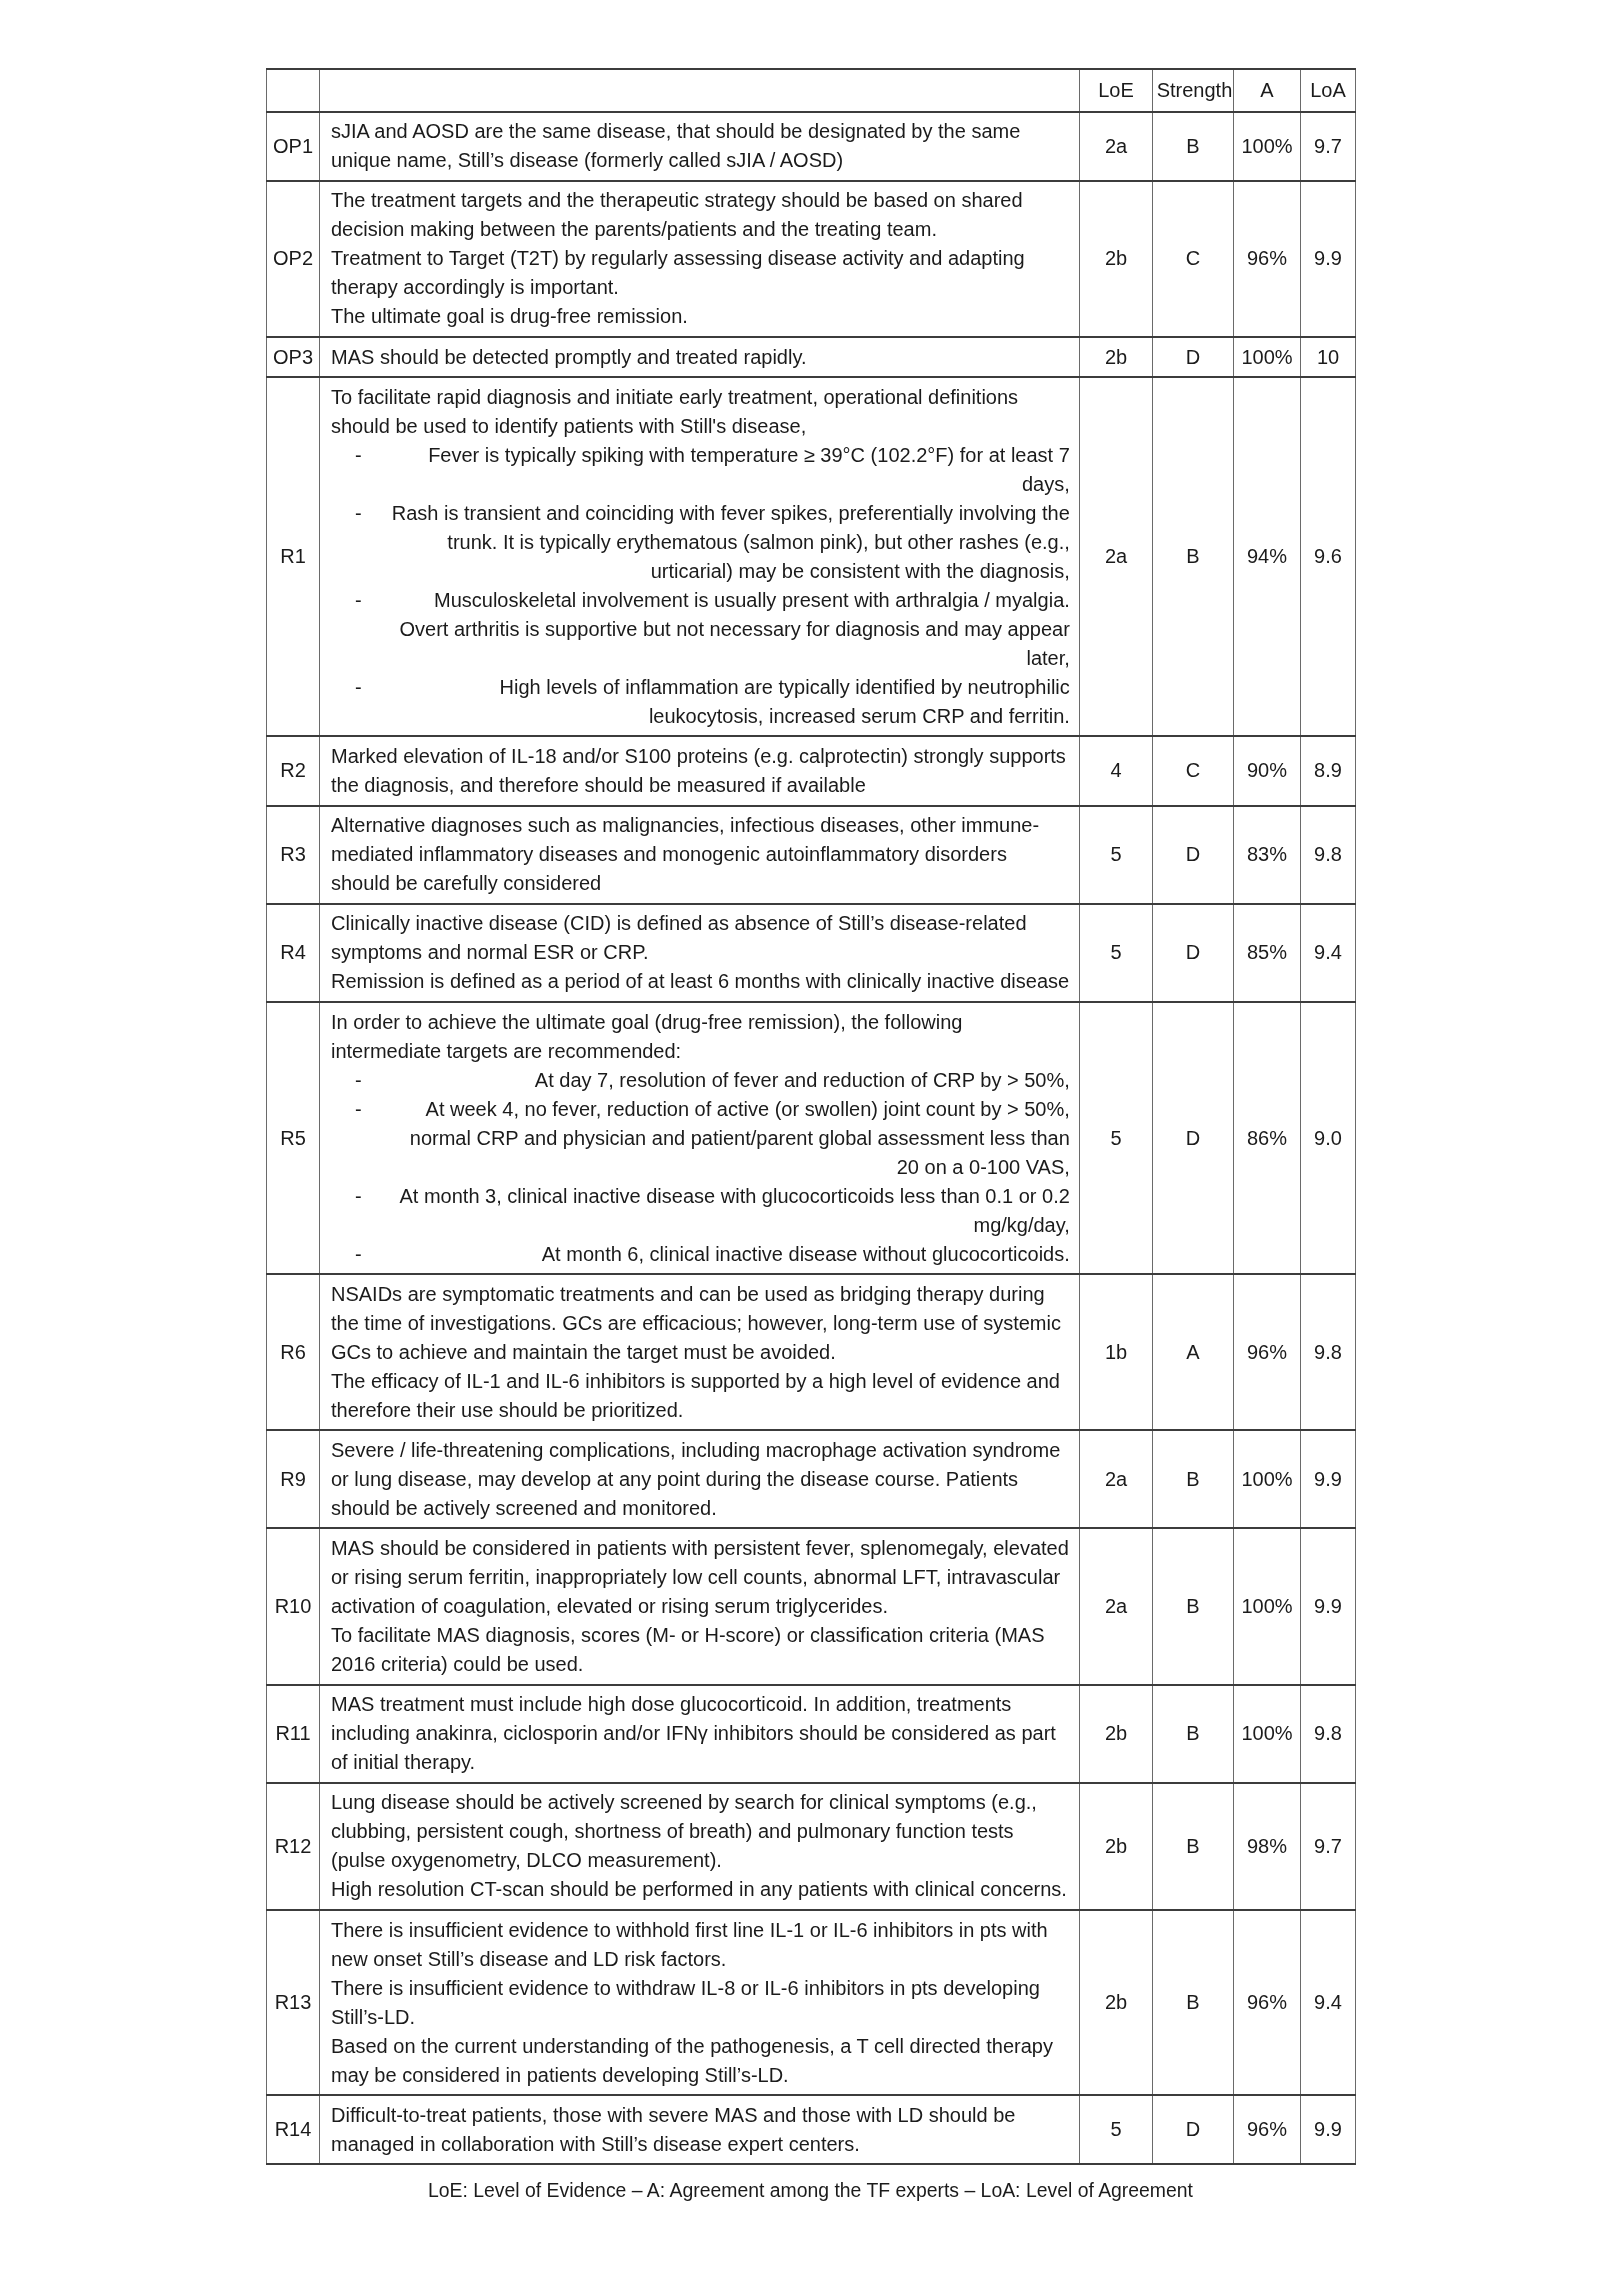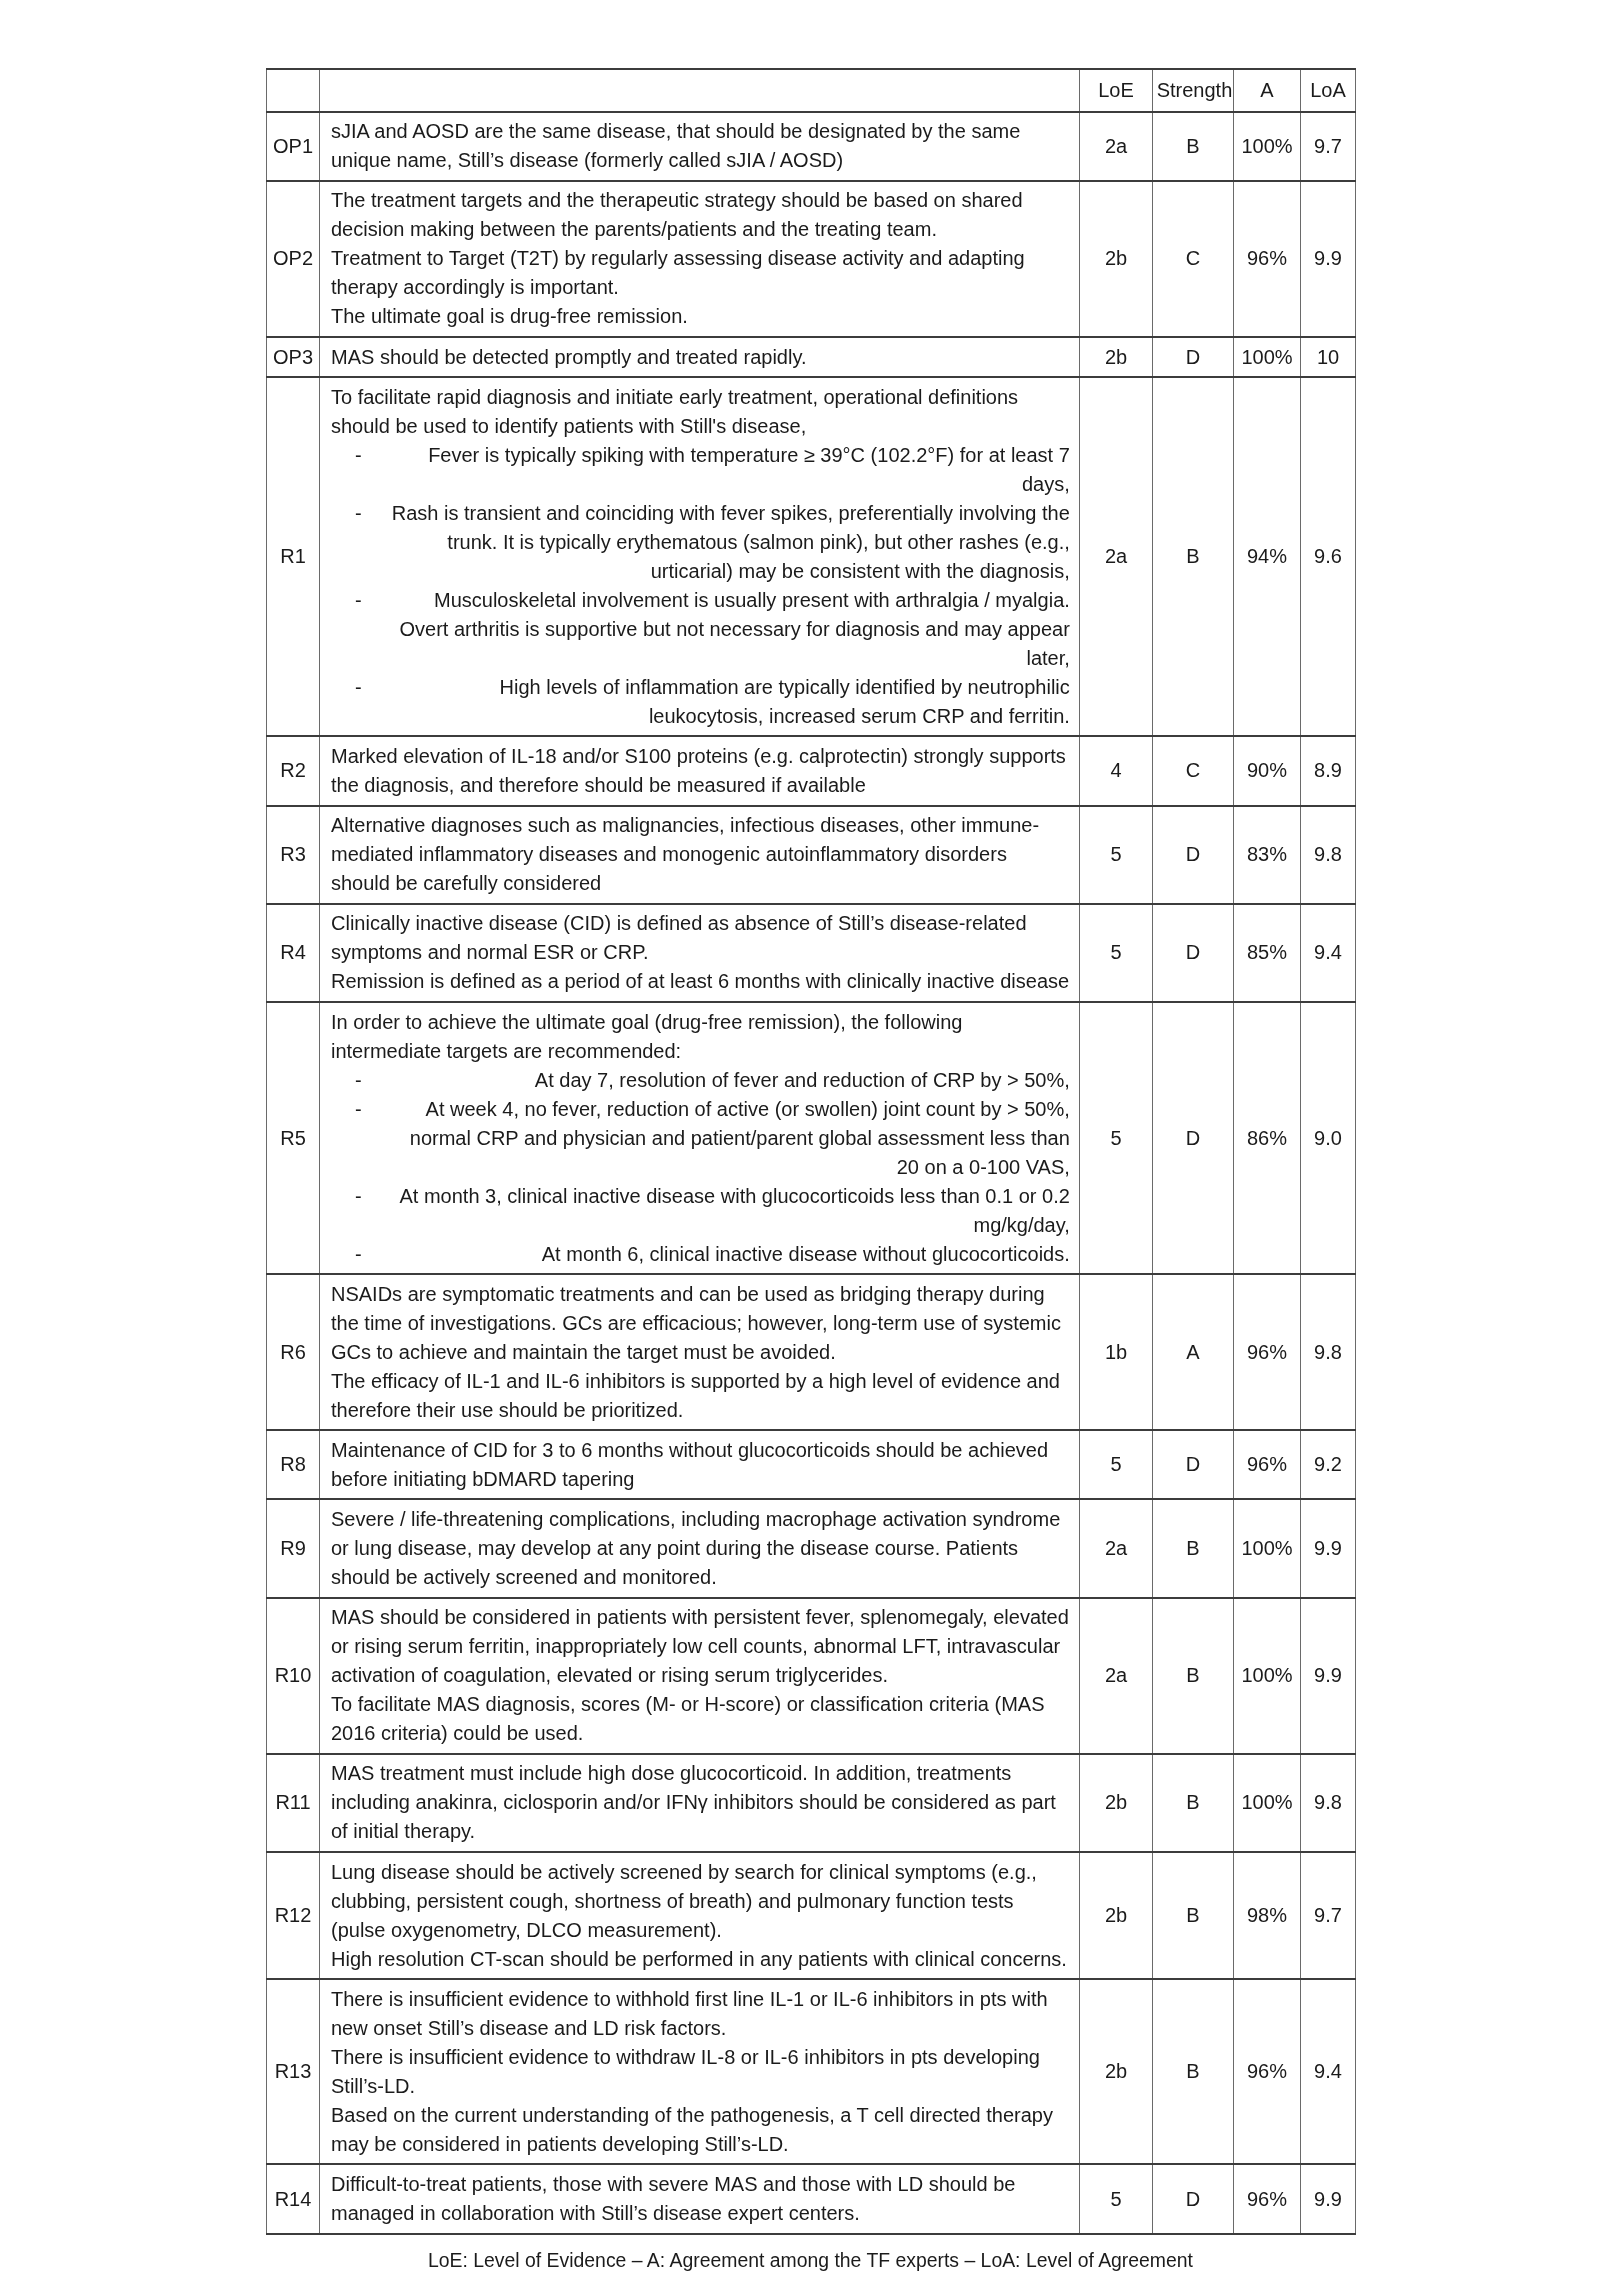--- a/index.html
+++ b/index.html
@@ -202,30 +202,20 @@
             <td class="cell-text">
               <p>NSAIDs are symptomatic treatments and can be used as bridging therapy during the time of investigations. GCs are efficacious; however, long-term use of systemic GCs to achieve and maintain the target must be avoided.</p>
               <p>The efficacy of IL-1 and IL-6 inhibitors is supported by a high level of evidence and therefore their use should be prioritized.</p>
             </td>
             <td class="cell-stat">1b</td>
             <td class="cell-stat">A</td>
             <td class="cell-stat">96%</td>
             <td class="cell-stat">9.8</td>
           </tr>
           <tr>
-            <td class="cell-id">R8</td>
-            <td class="cell-text">
-              <p>Maintenance of CID for 3 to 6 months without glucocorticoids should be achieved before initiating bDMARD tapering</p>
-            </td>
-            <td class="cell-stat">5</td>
-            <td class="cell-stat">D</td>
-            <td class="cell-stat">96%</td>
-            <td class="cell-stat">9.2</td>
-          </tr>
-          <tr>
             <td class="cell-id">R9</td>
             <td class="cell-text">
               <p>Severe / life-threatening complications, including macrophage activation syndrome or lung disease, may develop at any point during the disease course. Patients should be actively screened and monitored.</p>
             </td>
             <td class="cell-stat">2a</td>
             <td class="cell-stat">B</td>
             <td class="cell-stat">100%</td>
             <td class="cell-stat">9.9</td>
           </tr>
           <tr>

